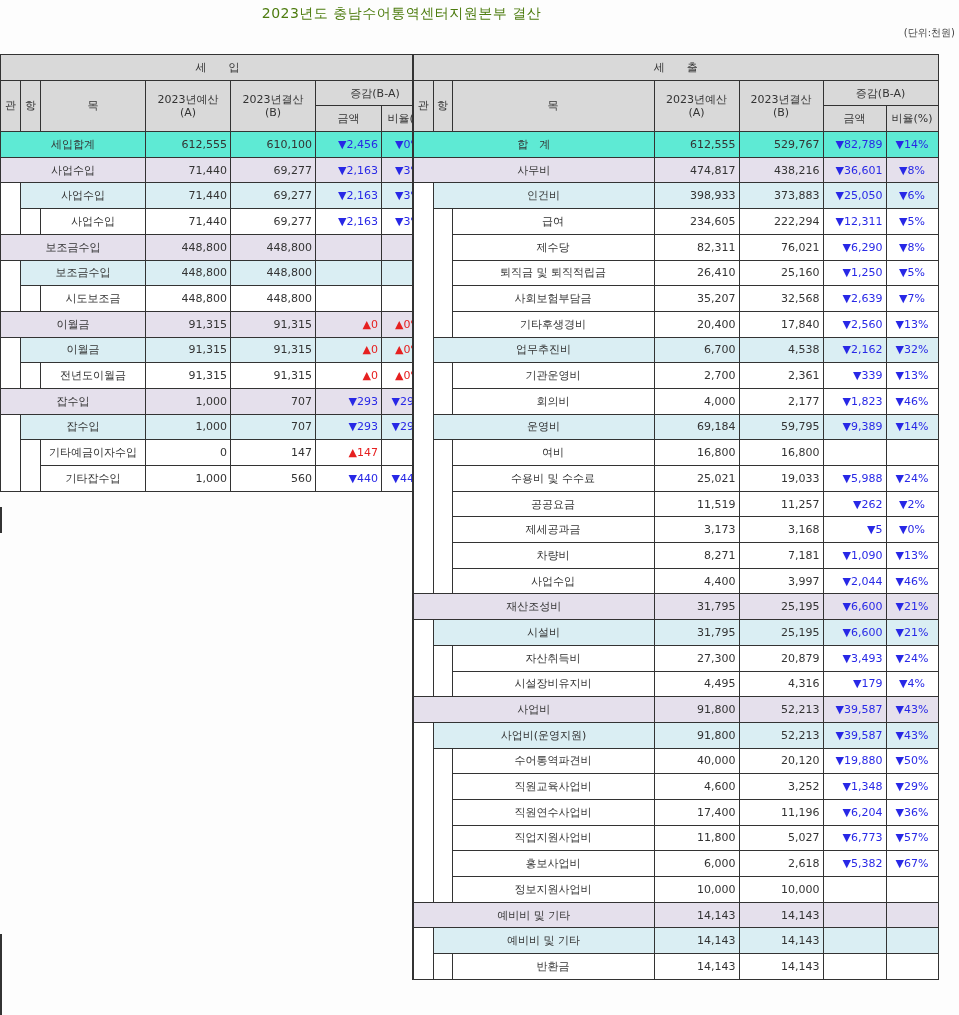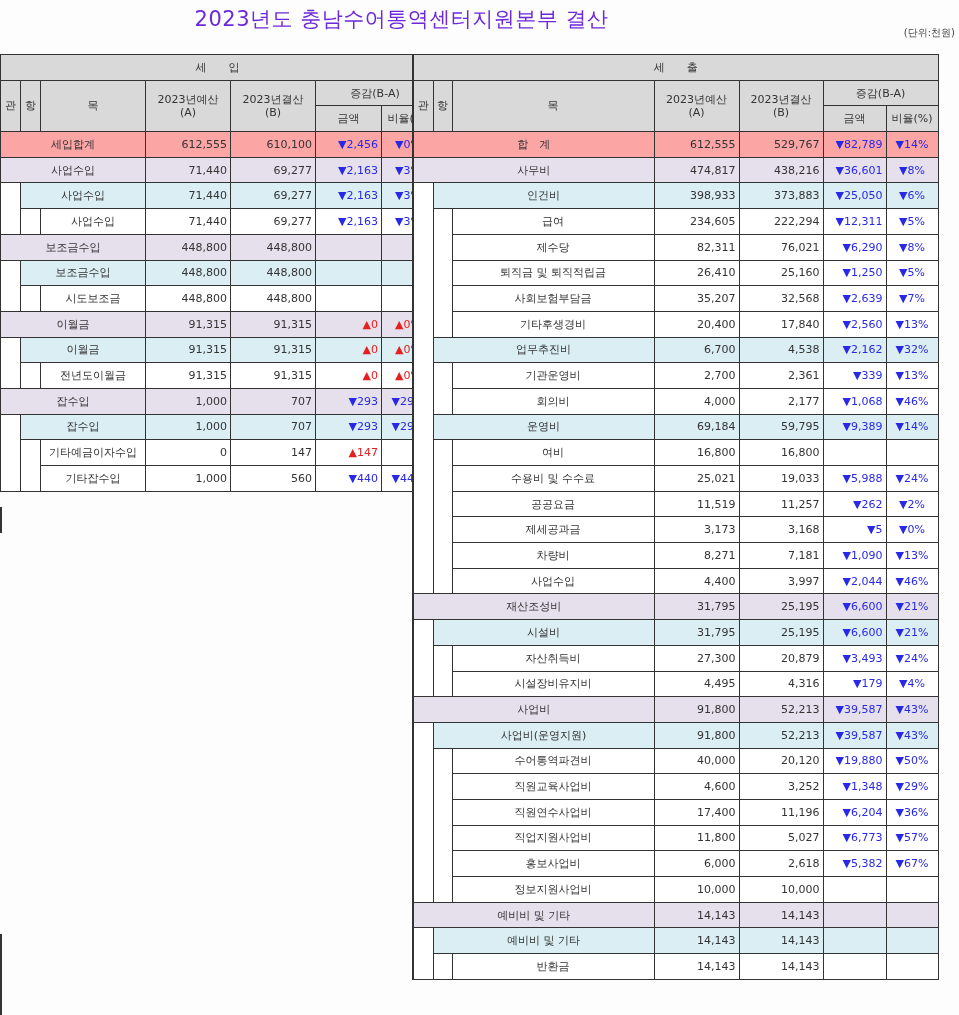--- a/index.html
+++ b/index.html
@@ -1,27 +1,27 @@
 <!DOCTYPE html>
 <html><head>
 <meta charset="utf-8">
 <style>
   html, body { margin:0; padding:0; background:#fdfdfd; }
   body { width:959px; height:1015px; position:relative; overflow:hidden;
          font-family:"DejaVu Sans","Liberation Sans",sans-serif; color:#333; }
   .title { position:absolute; left:0; top:5px; width:803px; text-align:center;
-           font-size:21px; color:#6d28d9; letter-spacing:0.5px; }
+           font-size:14px; color:#4d7c0f; letter-spacing:0.5px; }
   .unit { position:absolute; right:4px; top:26px; font-size:10px; color:#444; }
   table { position:absolute; border-collapse:collapse; table-layout:fixed; }
   td { border:1px solid #333; padding:0 3px; font-size:11px; height:25.7px;
        white-space:nowrap; overflow:hidden; box-sizing:border-box; }
   .hd { background:#d9d9d9; text-align:center; color:#333; }
   .num { text-align:right; }
   .ctr { text-align:center; }
-  .pink { background:#fca5a5; }
+  .pink { background:#5eead4; }
   .lav { background:#e5e0ec; }
   .cyan { background:#daeef3; }
   .wh { background:#fff; }
   .down { color:#2828e6; }
   .up { color:#e62020; }
   .thick-l { border-left:2px solid #333; }
   .noborder-b { border-bottom:none; }
   .noborder-t { border-top:none; }
   #left { left:0; top:54px; width:434px;border-radius:26px; }
   #right { left:412px; top:54px; width:525px; }
@@ -295,21 +295,21 @@
         <td class="num wh">2,361</td>
         <td class="num wh down">▼339</td>
         <td class="ctr wh down">▼13%</td>
       </tr>
       <tr>
         <td class="wh noborder-t noborder-b thick-l"></td>
         <td class="wh noborder-t"></td>
         <td class="ctr wh">회의비</td>
         <td class="num wh">4,000</td>
         <td class="num wh">2,177</td>
-        <td class="num wh down">▼1,068</td>
+        <td class="num wh down">▼1,823</td>
         <td class="ctr wh down">▼46%</td>
       </tr>
       <tr>
         <td class="wh noborder-t noborder-b thick-l"></td>
         <td class="ctr cyan" colspan="2">운영비</td>
         <td class="num cyan">69,184</td>
         <td class="num cyan">59,795</td>
         <td class="num cyan down">▼9,389</td>
         <td class="ctr cyan down">▼14%</td>
       </tr>

